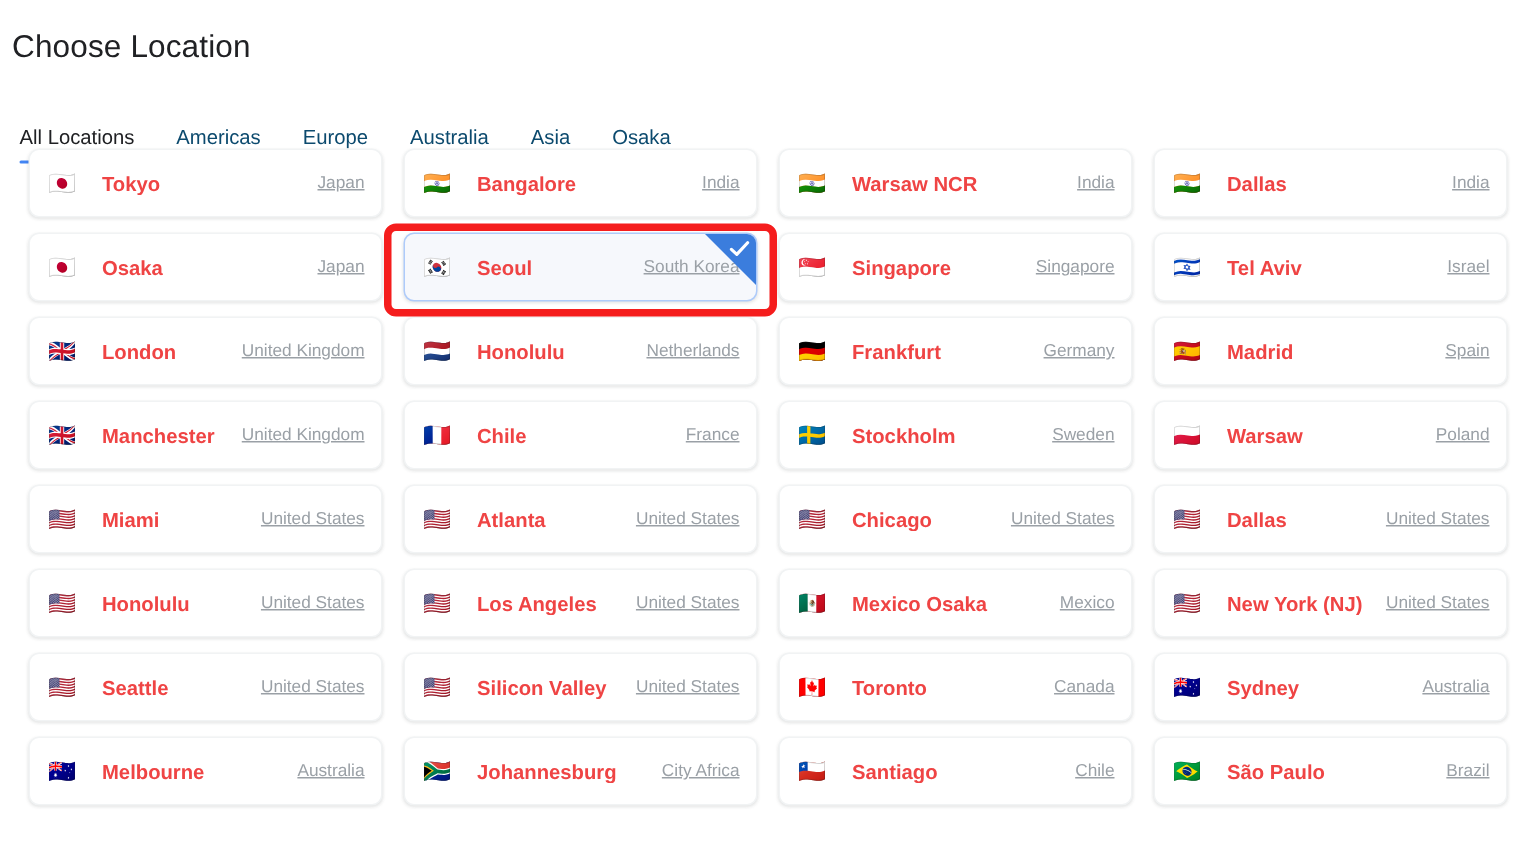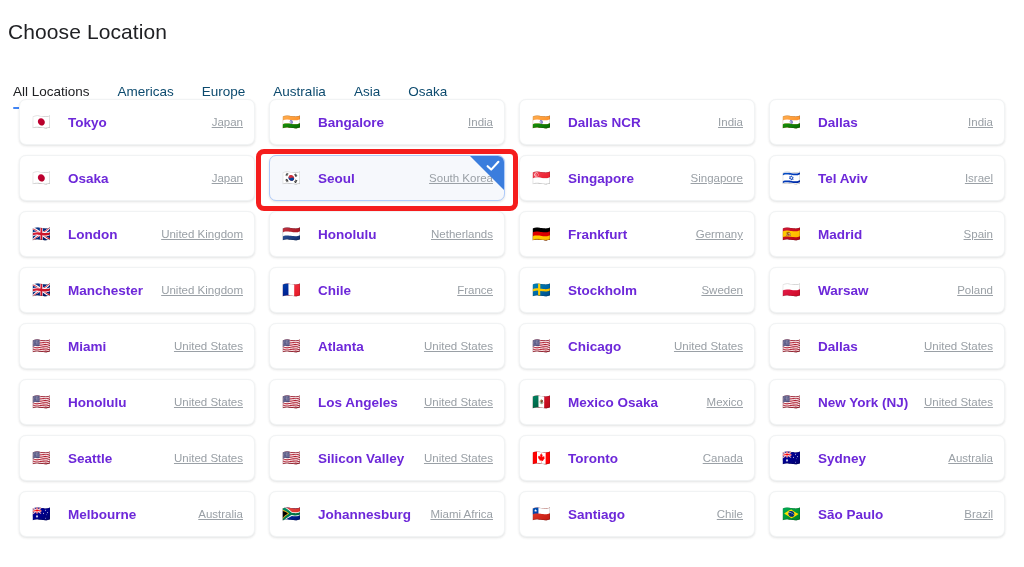--- a/index.html
+++ b/index.html
@@ -107,21 +107,21 @@
     font-size: 15px;
     line-height: 1;
     text-align: left;
     font-family: "DejaVu Sans", "Liberation Sans", sans-serif;
   }
 
   .card .city {
     flex: 1 1 auto;
     font-size: 13.5px;
     font-weight: bold;
-    color: #6d28d9;
+    color: #ef4444;
     margin-left: 14px;
     white-space: nowrap;
     overflow: hidden;
     text-overflow: ellipsis;
   }
 
   .card .country {
     flex: 0 0 auto;
     font-size: 11.5px;
     color: #9aa0a6;
@@ -191,21 +191,21 @@
         <span class="city">Tokyo</span>
         <span class="country">Japan</span>
       </div>
       <div class="card">
         <span class="flag">🇮🇳</span>
         <span class="city">Bangalore</span>
         <span class="country">India</span>
       </div>
       <div class="card">
         <span class="flag">🇮🇳</span>
-        <span class="city">Dallas NCR</span>
+        <span class="city">Warsaw NCR</span>
         <span class="country">India</span>
       </div>
       <div class="card">
         <span class="flag">🇮🇳</span>
         <span class="city">Dallas</span>
         <span class="country">India</span>
       </div>
       <div class="card">
         <span class="flag">🇯🇵</span>
         <span class="city">Osaka</span>
@@ -333,21 +333,21 @@
         <span class="country">Australia</span>
       </div>
       <div class="card">
         <span class="flag">🇦🇺</span>
         <span class="city">Melbourne</span>
         <span class="country">Australia</span>
       </div>
       <div class="card">
         <span class="flag">🇿🇦</span>
         <span class="city">Johannesburg</span>
-        <span class="country">Miami Africa</span>
+        <span class="country">City Africa</span>
       </div>
       <div class="card">
         <span class="flag">🇨🇱</span>
         <span class="city">Santiago</span>
         <span class="country">Chile</span>
       </div>
       <div class="card">
         <span class="flag">🇧🇷</span>
         <span class="city">São Paulo</span>
         <span class="country">Brazil</span>

